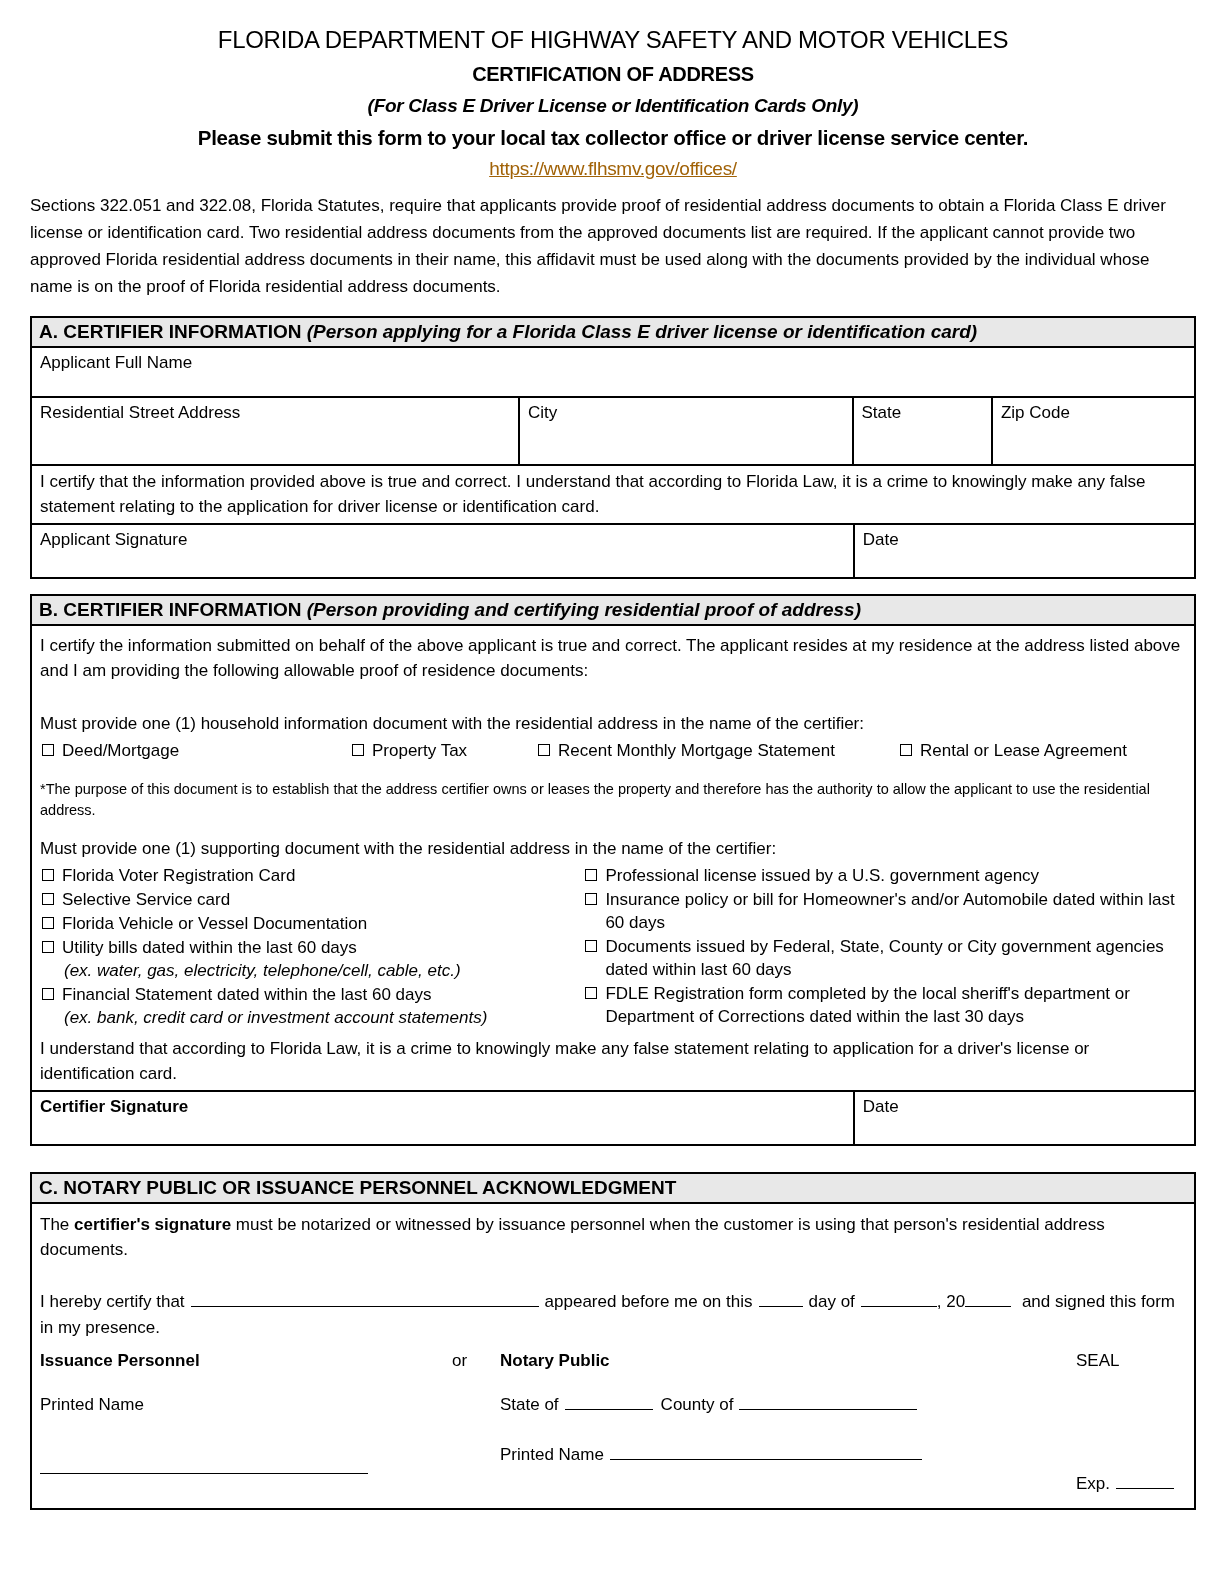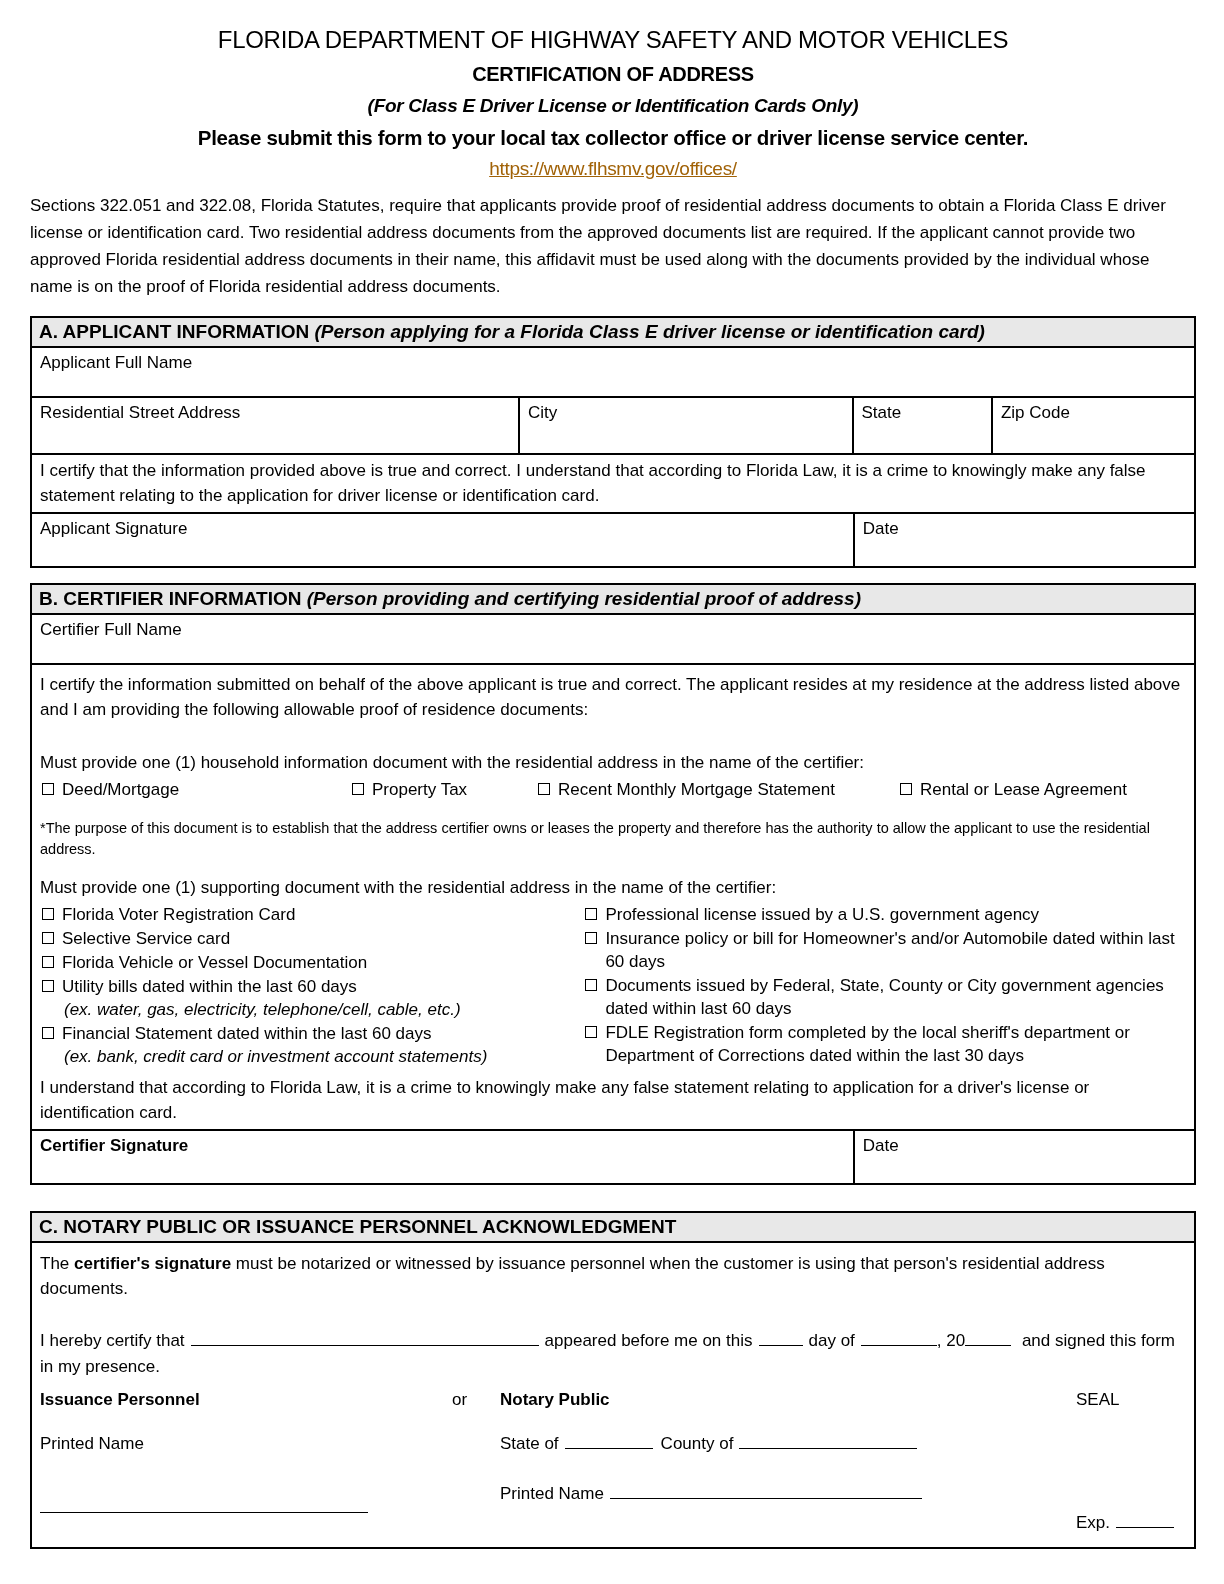--- a/index.html
+++ b/index.html
@@ -33,21 +33,21 @@
   .row { border-bottom:2px solid #000; }
   .row:last-child { border-bottom:none; }
   .cols { display:flex; }
   .cell { padding:5px 8px; border-right:2px solid #000; }
   .cell:last-child { border-right:none; }
   .lbl { font-size:17px; }
   .bold { font-weight:700; }
 
   
   .row-name   { height:50px; padding:5px 8px; }
-  .row-addr   { height:57px; }
+  .row-addr   { height:68px; }
   .w-street { width:42%; }  .w-city { width:28.7%; }
   .w-state  { width:12%; }  .w-zip  { width:17.3%; }
   .row-cert p { font-size:17px; line-height:25px; padding:3px 8px 4px 8px; }
   .row-sig  { height:52px; }
   .w-sig  { width:70.8%; } .w-date { width:29.2%; }
 
   
   .bigcell { padding:7px 10px 4px 8px; font-size:17px; }
   .b-par   { line-height:25px; margin-bottom:29px; }
   .b-head  { line-height:24px; margin-bottom:3px; }
@@ -104,21 +104,21 @@
     <div class="h-title">CERTIFICATION OF ADDRESS</div>
     <div class="h-subtitle">(For Class E Driver License or Identification Cards Only)</div>
     <div class="h-submit">Please submit this form to your local tax collector office or driver license service center.</div>
     <div class="h-link"><a href="#">https://www.flhsmv.gov/offices/</a></div>
   </header>
 
   <p class="intro">Sections 322.051 and 322.08, Florida Statutes, require that applicants provide proof of residential address documents to obtain a Florida Class E driver license or identification card. Two residential address documents from the approved documents list are required. If the applicant cannot provide two approved Florida residential address documents in their name, this affidavit must be used along with the documents provided by the individual whose name is on the proof of Florida residential address documents.</p>
 
   <section class="box">
     <div class="sec-head">
-      <span class="sec-title">A. APPLICANT INFORMATION</span>
+      <span class="sec-title">A. CERTIFIER INFORMATION</span>
       <span class="sec-sub">(Person applying for a Florida Class E driver license or identification card)</span>
     </div>
     <div class="row row-name">
       <span class="lbl">Applicant Full Name</span>
     </div>
     <div class="row cols row-addr">
       <div class="cell w-street">
         <span class="lbl">Residential Street Address</span>
       </div>
       <div class="cell w-city">
@@ -141,23 +141,20 @@
       <div class="cell w-date">
         <span class="lbl">Date</span>
       </div>
     </div>
   </section>
 
   <section class="box" style="margin-bottom:26px;">
     <div class="sec-head">
       <span class="sec-title">B. CERTIFIER INFORMATION</span>
       <span class="sec-sub">(Person providing and certifying residential proof of address)</span>
-    </div>
-    <div class="row row-name">
-      <span class="lbl">Certifier Full Name</span>
     </div>
     <div class="row bigcell">
       <p class="b-par">I certify the information submitted on behalf of the above applicant is true and correct. The applicant resides at my residence at the address listed above and I am providing the following allowable proof of residence documents:</p>
 
       <p class="b-head">Must provide one (1) household information document with the residential address in the name of the certifier:</p>
       <div class="hh-row">
         <div class="chk">
           <span class="cb"></span>
           <span class="chk-lbl">Deed/Mortgage</span>
         </div>

